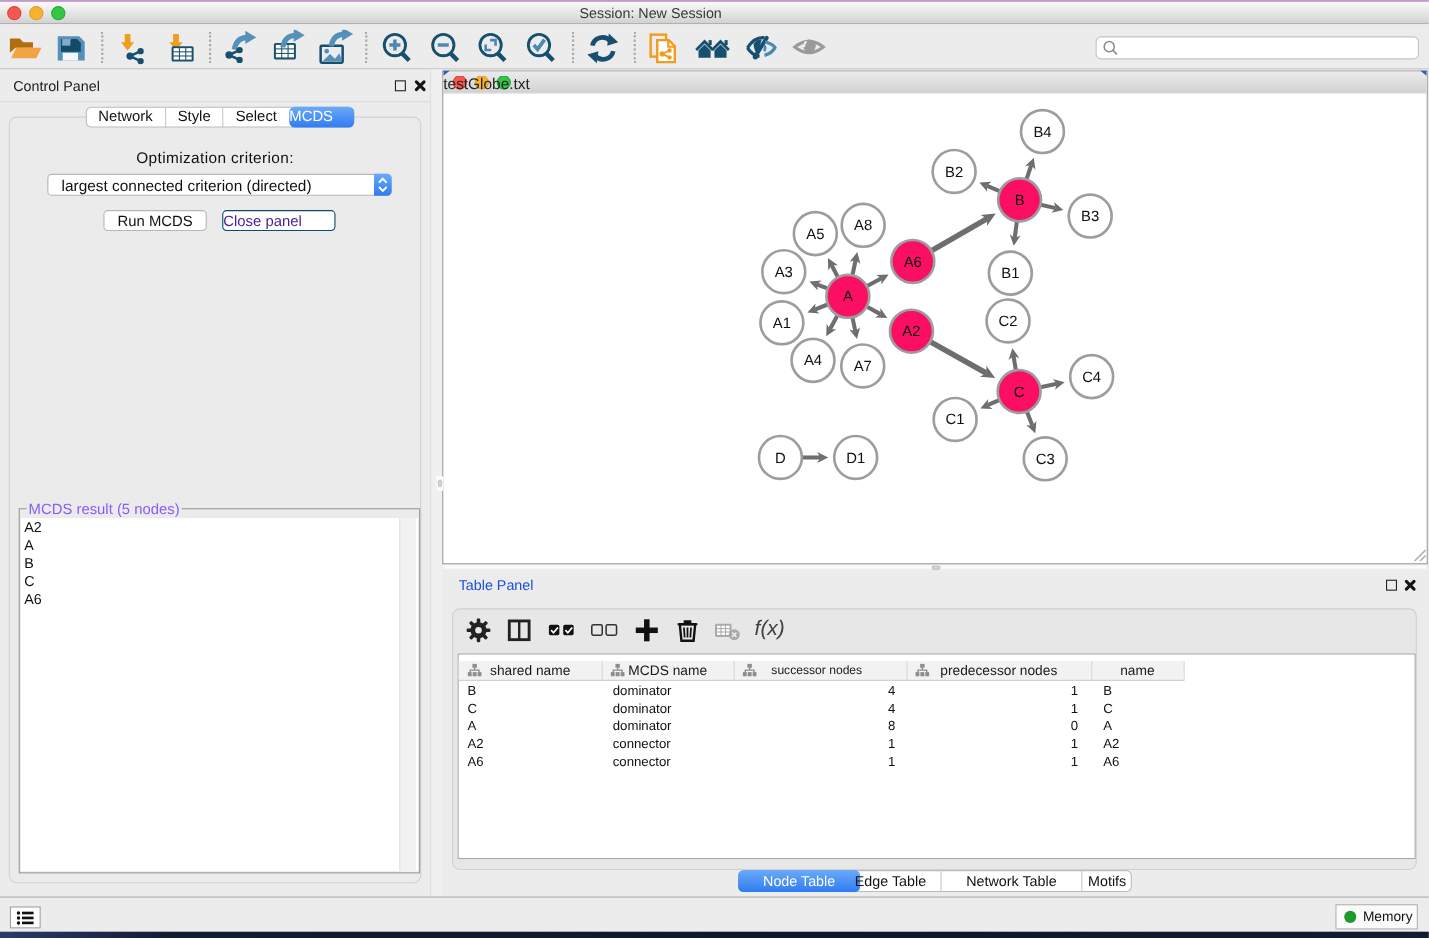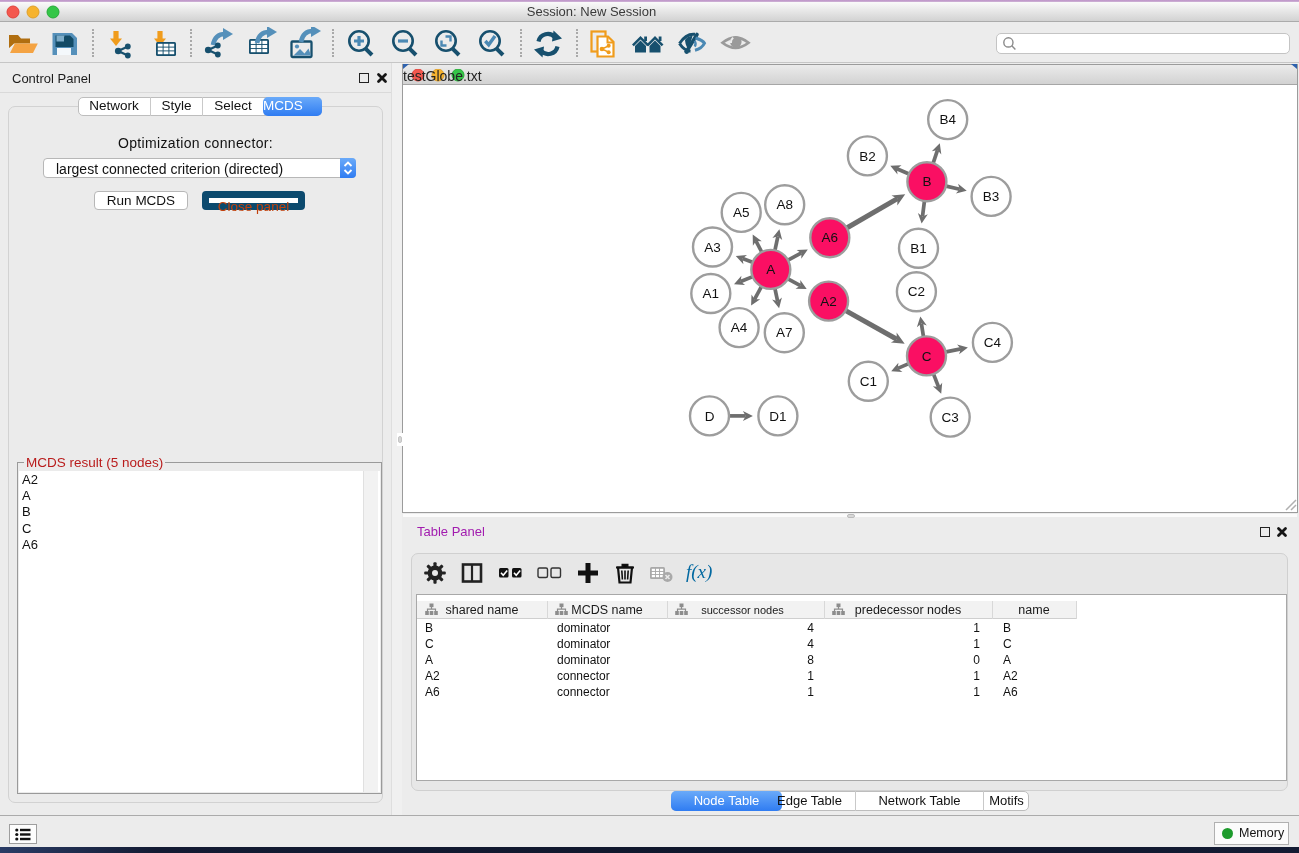--- a/index.html
+++ b/index.html
@@ -158,37 +158,37 @@
 <path d="M2.5 2.5 L9.5 9.5 M9.5 2.5 L2.5 9.5" stroke="#151515" stroke-width="2.8" stroke-linecap="round"></path>
   </svg>
 
 <div class="abs" style="left:8px;top:106px;width:375px;height:697px;background:#ebebeb;border:1px solid #d2d2d2;border-radius:7px"></div>
 
 <div class="abs" style="left:78px;top:97px;width:244px;height:19px;background:#fff;border:1px solid #bdbdbd;border-radius:5px"></div>
 <div class="abs" style="left:78px;top:97px;width:73px;height:19px;line-height:18px;text-align:center;font-size:13.5px;color:#111;border-right:1px solid #c9c9c9">Network</div>
 <div class="abs" style="left:151px;top:97px;width:52px;height:19px;line-height:18px;text-align:center;font-size:13.5px;color:#111;border-right:1px solid #c9c9c9">Style</div>
 <div class="abs" style="left:203px;top:97px;width:60px;height:19px;line-height:18px;text-align:center;font-size:13.5px;color:#111">Select</div>
 <div class="abs" style="left:263px;top:97px;width:59px;height:19px;line-height:18px;font-size:13.5px;color:#fff;background:linear-gradient(#6aaaf9,#2f7cf2);border-radius:5px">MCDS</div>
-<div class="abs" style="left:0;top:135px;width:391px;text-align:center;font-size:14px;letter-spacing:0.35px;color:#111">Optimization connector:</div>
+<div class="abs" style="left:0;top:135px;width:391px;text-align:center;font-size:14px;letter-spacing:0.35px;color:#111">Optimization criterion:</div>
 
 <div class="abs" style="left:43px;top:158px;width:313px;height:20px;background:#fff;border:1px solid #b7b7b7;border-radius:4px"></div>
 <div class="abs" style="left:56px;top:161px;font-size:14px;color:#111">largest connected criterion (directed)</div>
 <div class="abs" style="left:340px;top:158px;width:16px;height:20px;background:linear-gradient(#6aaaf9,#2f7cf2);border-radius:0 4px 4px 0"></div>
 <svg class="abs" style="left:342px;top:161px" width="12" height="14" viewBox="0 0 12 14">
 <path d="M2.5 5 L6 1.5 L9.5 5" stroke="#fff" stroke-width="1.8" fill="none"></path>
 <path d="M2.5 9 L6 12.5 L9.5 9" stroke="#fff" stroke-width="1.8" fill="none"></path>
   </svg>
 
 <div class="abs" style="left:94px;top:191px;width:94px;height:19px;background:#fff;border:1px solid #b7b7b7;border-radius:4px;text-align:center;line-height:18px;font-size:13.5px;color:#111">Run MCDS</div>
-<div class="abs" style="left:202px;top:191px;width:103px;height:19px;background:#fff;border:7px solid #0c4a6e;border-radius:4px;text-align:center;line-height:18px;font-size:13.5px;color:#c2410c">Close panel</div>
+<div class="abs" style="left:202px;top:191px;width:103px;height:19px;background:#fff;border:1px solid #0c4a6e;border-radius:4px;text-align:left;line-height:18px;font-size:13.5px;color:#4c1d95">Close panel</div>
 
 <div class="abs" style="left:17px;top:462px;width:365px;height:332px;border:1px solid #9a9a9a"></div>
 <div class="abs" style="left:19px;top:471px;width:361px;height:321px;background:#fff"></div>
 <div class="abs" style="left:363px;top:471px;width:15px;height:321px;background:#f2f2f2;border-left:1px solid #e0e0e0"></div>
-<div class="abs" style="left:24px;top:455px;height:15px;background:#ebebeb;padding:0 2px;font-size:13.5px;color:#b91c1c">MCDS result (5 nodes)</div>
+<div class="abs" style="left:24px;top:455px;height:15px;background:#ebebeb;padding:0 2px;font-size:13.5px;color:#8b5cf6">MCDS result (5 nodes)</div>
 <div class="abs" style="left:22px;top:472px;font-size:13px;line-height:16.2px;color:#111">A2<br>A<br>B<br>C<br>A6</div>
 
 <div class="abs" style="left:391px;top:63px;width:11px;height:752px;background:#f0f0f0;border-left:1px solid #dedede"></div>
 
 <div class="abs" style="left:402px;top:64px;width:896px;height:449px;background:#fff;border:1px solid #9b9b9b"></div>
 <div class="abs" style="left:403px;top:65px;width:894px;height:20px;background:linear-gradient(#ebebeb,#d2d2d2);border-bottom:1px solid #a6a6a6;border-radius:4px 4px 0 0"></div>
 <svg class="abs" style="left:411px;top:69px" width="56" height="14">
 <circle cx="7" cy="6" r="6" fill="#f4584e" stroke="#e1433c" stroke-width="1"></circle>
 <circle cx="27" cy="6" r="6" fill="#f6b32e" stroke="#e0a02a" stroke-width="1"></circle>
 <circle cx="47" cy="6" r="6" fill="#35c648" stroke="#27ab38" stroke-width="1"></circle>
@@ -284,21 +284,21 @@
 <svg class="abs" style="left:1291px;top:64px" width="6" height="5">
     <path d="M0 0 h6 v5 z" fill="#2e62ae"></path>
   </svg>
 <div class="abs" style="left:847px;top:514px;width:8px;height:4px;background:#d8d8d8;border:1px solid #bbb;border-radius:2px"></div>
 <div class="abs" style="left:397px;top:433px;width:6px;height:13px;background:#fff"></div>
 <div class="abs" style="left:398px;top:436px;width:4px;height:7px;background:#d6d6d6;border:1px solid #c4c4c4;border-radius:2px"></div>
 <svg class="abs" style="left:1284px;top:498px" width="13" height="13">
 <path d="M12 2 L2 12 M12 7 L7 12" stroke="#b0b0b0" stroke-width="1.5"></path>
   </svg>
 
-<div class="abs" style="left:417px;top:524px;font-size:13px;color:#a21caf">Table Panel</div>
+<div class="abs" style="left:417px;top:524px;font-size:13px;color:#1d4ed8">Table Panel</div>
 <div class="abs" style="left:1260px;top:527px;width:10px;height:10px;border:1.6px solid #222"></div>
 <svg class="abs" style="left:1276px;top:526px" width="12" height="12" viewBox="0 0 12 12">
 <path d="M2.5 2.5 L9.5 9.5 M9.5 2.5 L2.5 9.5" stroke="#151515" stroke-width="2.8" stroke-linecap="round"></path>
   </svg>
 <div class="abs" style="left:411px;top:553px;width:877px;height:238px;background:#e7e7e7;border:1px solid #d0d0d0;border-radius:7px"></div>
 <svg width="26" height="26" viewBox="0 0 26 26" style="position:absolute;left:422.0px;top:560.0px">
     <circle cx="13" cy="13" r="7.4" fill="#222"></circle>
     <circle cx="13" cy="13" r="3" fill="#e9e9e9"></circle>
     <rect x="11.4" y="2.2" width="3.2" height="5" rx="1" fill="#222" transform="rotate(0 13 13)"></rect>
     <rect x="11.4" y="2.2" width="3.2" height="5" rx="1" fill="#222" transform="rotate(45 13 13)"></rect>
@@ -339,21 +339,21 @@
     <rect x="3.80" y="15.03" width="3.17" height="2.17" fill="#fff"></rect>
     <rect x="7.92" y="8.80" width="3.17" height="2.17" fill="#fff"></rect>
     <rect x="7.92" y="11.92" width="3.17" height="2.17" fill="#fff"></rect>
     <rect x="7.92" y="15.03" width="3.17" height="2.17" fill="#fff"></rect>
     <rect x="12.03" y="8.80" width="3.17" height="2.17" fill="#fff"></rect>
     <rect x="12.03" y="11.92" width="3.17" height="2.17" fill="#fff"></rect>
     <rect x="12.03" y="15.03" width="3.17" height="2.17" fill="#fff"></rect>
     <circle cx="19.5" cy="17" r="5" fill="#a9a9a9"></circle>
     <path d="M17.5 15 l4 4 M21.5 15 l-4 4" stroke="#e9e9e9" stroke-width="1.6"></path>
   </svg>
-<div style="position:absolute;left:686px;top:561px;width:40px;font-family:Liberation Serif, serif;font-style:italic;font-size:19px;color:#0369a1">f(x)</div>
+<div style="position:absolute;left:686px;top:561px;width:40px;font-family:Liberation Sans, sans-serif;font-style:italic;font-size:19px;color:#404040">f(x)</div>
 <div class="abs" style="left:416px;top:594px;width:871px;height:187px;background:#fff;border:1px solid #a8a8a8"></div>
 <div style="position:absolute;left:417px;top:601px;width:659px;height:18px;background:#f2f2f2;border-bottom:1px solid #cfcfcf"></div>
 <div style="position:absolute;left:417px;top:601px;width:130px;height:18px;line-height:18px;text-align:center;font-size:12.5px;color:#1a1a1a">shared name</div>
 <svg width="13" height="12" viewBox="0 0 13 12" style="position:absolute;left:425px;top:603px">
     <rect x="4.5" y="0.5" width="4" height="3.6" fill="#8d8d8d"></rect>
     <path d="M6.5 4 v2.2 M2.5 8.5 v-2.3 h8 v2.3" stroke="#8d8d8d" stroke-width="1.2" fill="none"></path>
     <rect x="0.2" y="8" width="3.6" height="4" fill="#8d8d8d"></rect>
     <rect x="4.7" y="8" width="3.6" height="4" fill="#8d8d8d"></rect>
     <rect x="9.2" y="8" width="3.6" height="4" fill="#8d8d8d"></rect>
   </svg>

